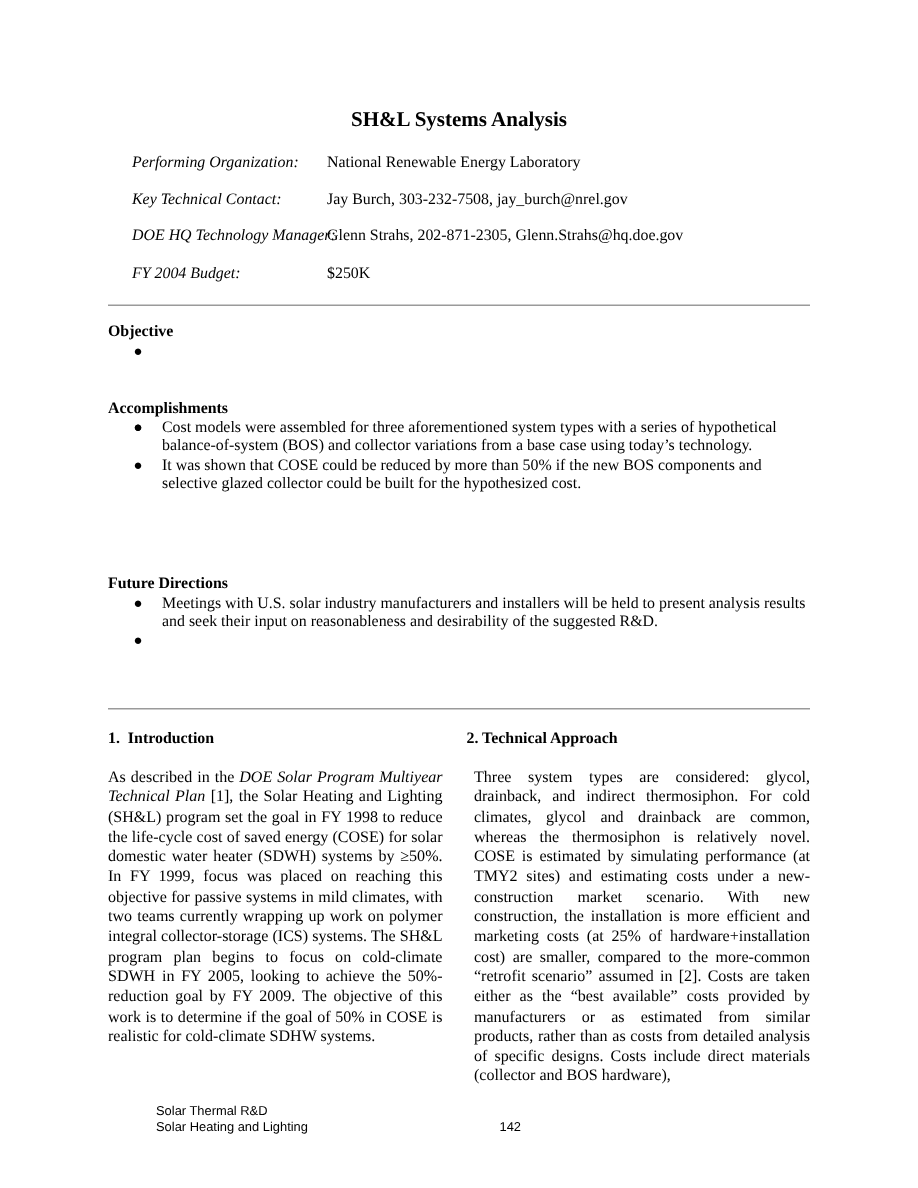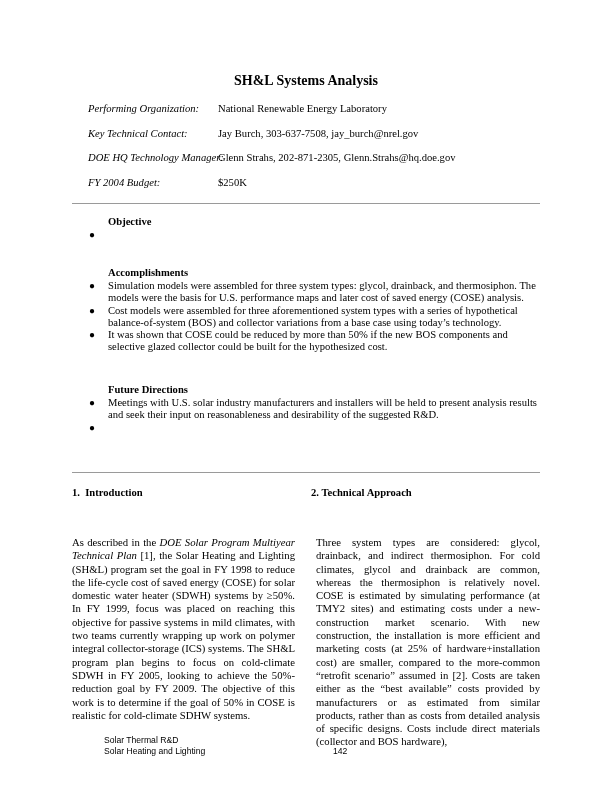--- a/index.html
+++ b/index.html
@@ -13,68 +13,68 @@
       font-weight: bold; font-size: 14px; line-height: 16px;
     }
     .meta { position: absolute; left: 72px; width: 470px; }
     .meta-row { position: absolute; left: 0; height: 14px; white-space: nowrap; }
     .meta-label { position: absolute; left: 4px; font-style: italic; margin-left: 12px; }
     .meta-value { position: absolute; left: 146px; }
     .rule {
       position: absolute; left: 72px; width: 468px; height: 0;
       border-top: 1px solid #9a9a9a;
     }
-    .sec-head { position: absolute; left: 72px; font-weight: bold; margin-left: 36px; }
+    .sec-head { position: absolute; left: 72px; font-weight: bold; }
     .bullets { position: absolute; left: 72px; width: 470px; margin: 0; padding: 0; list-style: none; }
     .bullets li { position: relative; padding-left: 36px; margin: 0; }
     .bullets li .dot {
       position: absolute; left: 17px; top: 0; font-size: 10px;
     }
     .col-head { position: absolute; font-weight: bold; }
-    .col-body { position: absolute; text-align: justify; line-height: 13.3px; font-size: 10.7px; margin-top: 24px; }
+    .col-body { position: absolute; text-align: justify; line-height: 13.3px; font-size: 10.7px; }
     .footer {
       position: absolute; font-family: "Liberation Sans", "DejaVu Sans", sans-serif;
       font-size: 8.6px; line-height: 10px; margin-left: 48px;
     }
     i { font-style: italic; }
   </style>
 </head>
 <body>
 
 <div class="title">SH&amp;L Systems Analysis</div>
 
 <div class="meta" style="top:103px;">
   <div class="meta-row" style="top:0;">
     <span class="meta-label">Performing Organization:</span>
     <span class="meta-value">National Renewable Energy Laboratory</span>
   </div>
   <div class="meta-row" style="top:24.5px;">
     <span class="meta-label">Key Technical Contact:</span>
-    <span class="meta-value">Jay Burch, 303-637-7508, jay_burch@nrel.gov</span>
+    <span class="meta-value">Jay Burch, 303-232-7508, jay_burch@nrel.gov</span>
   </div>
   <div class="meta-row" style="top:49px;">
     <span class="meta-label">DOE HQ Technology Manager:</span>
     <span class="meta-value">Glenn Strahs, 202-871-2305, Glenn.Strahs@hq.doe.gov</span>
   </div>
   <div class="meta-row" style="top:74px;">
     <span class="meta-label">FY 2004 Budget:</span>
     <span class="meta-value">$250K</span>
   </div>
 </div>
 
 <div class="rule" style="top:203px;"></div>
 
 <div class="sec-head" style="top:216px;">Objective</div>
 <ul class="bullets" style="top:229px;">
   <li><span class="dot">●</span></li>
 </ul>
 
 <div class="sec-head" style="top:267px;">Accomplishments</div>
 <ul class="bullets" style="top:280px;">
-  <li><span class="dot">●</span><span>Simulation models were assembled for three system types: glycol, drainback, and thermosiphon. The models were the basis for U.S. performance maps and later cost of saved energy (COSE) analysis.</span></li>
+  <li><span class="dot">●</span></li>
   <li><span class="dot">●</span><span>Cost models were assembled for three aforementioned system types with a series of hypothetical balance-of-system (BOS) and collector variations from a base case using today’s technology.</span></li>
   <li><span class="dot">●</span><span>It was shown that COSE could be reduced by more than 50% if the new BOS components and selective glazed collector could be built for the hypothesized cost.</span></li>
 </ul>
 
 <div class="sec-head" style="top:384px;">Future Directions</div>
 <ul class="bullets" style="top:397px;">
   <li><span class="dot">●</span><span>Meetings with U.S. solar industry manufacturers and installers will be held to present analysis results and seek their input on reasonableness and desirability of the suggested R&amp;D.</span></li>
   <li><span class="dot">●</span></li>
 </ul>
 

